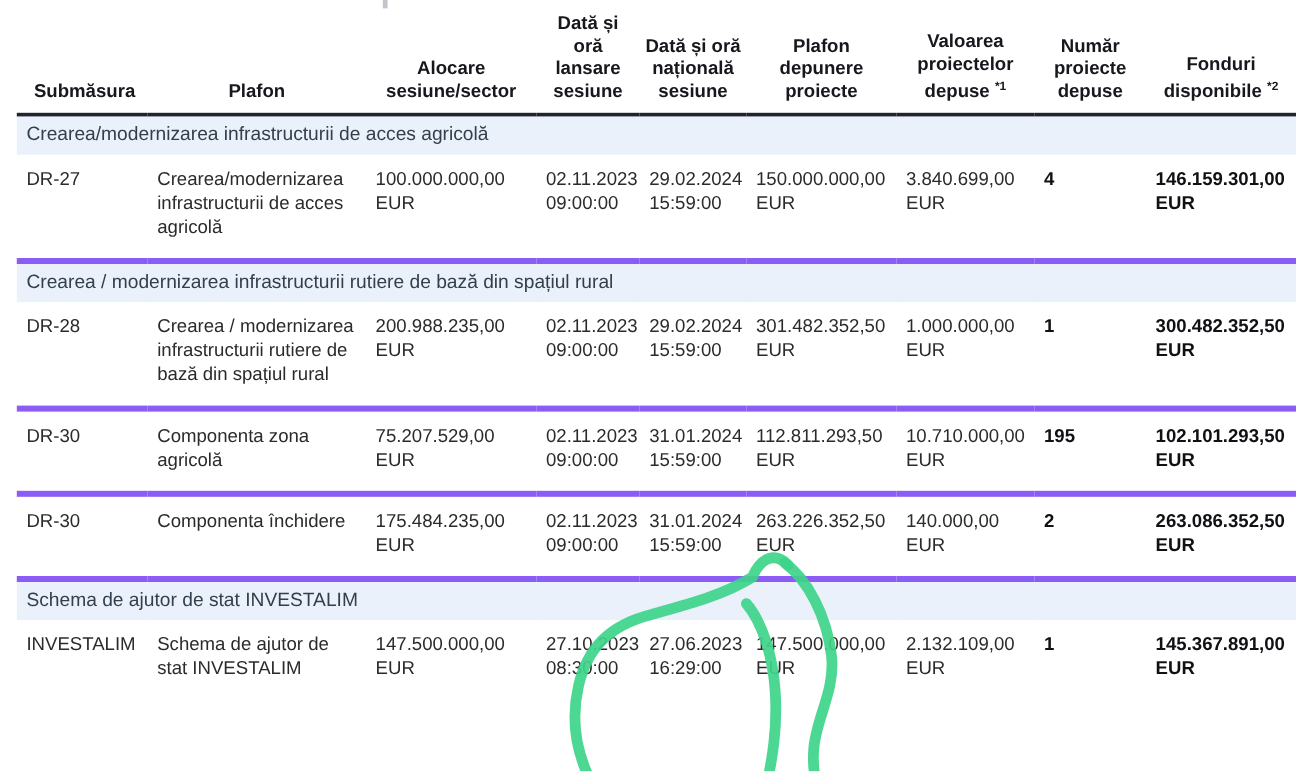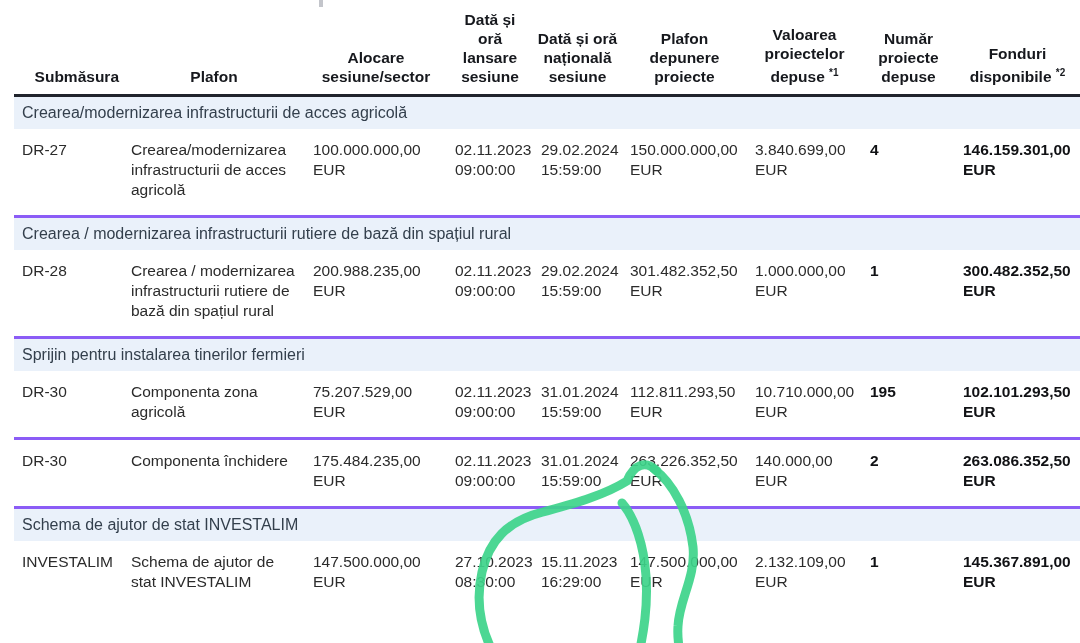--- a/index.html
+++ b/index.html
@@ -8,30 +8,30 @@
     font-family:"Liberation Sans","DejaVu Sans",sans-serif;
   }
   .top-tick{position:absolute;left:319px;top:0;width:4px;height:7px;background:#a9adb5;opacity:.7;}
   table.funding{
     border-collapse:collapse;table-layout:fixed;width:1066px;margin-left:14px;margin-top:0;
   }
   thead th{
     vertical-align:bottom;text-align:center;font-weight:bold;font-size:15.5px;line-height:19px;
     color:#16181d;padding:10px 4px 8px 4px;border-bottom:3px solid #20242c;
   }
-  thead th:first-child{text-align:right;padding-left:8px;}
+  thead th:first-child{text-align:center;padding-left:8px;}
   thead th sup{font-size:10px;font-weight:bold;}
   tbody td{
     vertical-align:top;font-size:15.5px;line-height:20px;color:#2b2b2b;
     padding:11px 4px 15px 8px;background:#ffffff;
   }
   tr.band td{
     background:#eaf1fa;color:#333f4c;font-size:16px;line-height:20px;padding:6px 8px 6px 8px;
   }
-  tr.row td{border-bottom:3px solid #8b5cf6;}
+  tr.row td{border-bottom:5px solid #8b5cf6;}
   tr.row:last-child td{border-bottom:none;margin-left:31px;}
   td.sector{padding-right:8px;}
   td.boldcell{font-weight:bold;color:#101114;}
   .annot{position:absolute;left:0;top:0;width:1080px;height:643px;pointer-events:none;}
   .annot path{fill:none;stroke-width:9;stroke-linecap:round;opacity:.92;}
 </style>
 </head>
 <body>
 
 <div class="screen">
@@ -85,23 +85,20 @@
           <td>DR-28</td>
           <td class="sector">Crearea / modernizarea infrastructurii rutiere de bază din spațiul rural</td>
           <td><span>200.988.235,00</span><br><span>EUR</span></td>
           <td><span>02.11.2023</span><br><span>09:00:00</span></td>
           <td><span>29.02.2024</span><br><span>15:59:00</span></td>
           <td><span>301.482.352,50</span><br><span>EUR</span></td>
           <td><span>1.000.000,00</span><br><span>EUR</span></td>
           <td class="boldcell">1</td>
           <td class="boldcell"><span>300.482.352,50</span><br><span>EUR</span></td>
         </tr>
-        <tr class="band">
-          <td colspan="9">Sprijin pentru instalarea tinerilor fermieri</td>
-        </tr>
         <tr class="row">
           <td>DR-30</td>
           <td class="sector">Componenta zona agricolă</td>
           <td><span>75.207.529,00</span><br><span>EUR</span></td>
           <td><span>02.11.2023</span><br><span>09:00:00</span></td>
           <td><span>31.01.2024</span><br><span>15:59:00</span></td>
           <td><span>112.811.293,50</span><br><span>EUR</span></td>
           <td><span>10.710.000,00</span><br><span>EUR</span></td>
           <td class="boldcell">195</td>
           <td class="boldcell"><span>102.101.293,50</span><br><span>EUR</span></td>
@@ -118,21 +115,21 @@
           <td class="boldcell"><span>263.086.352,50</span><br><span>EUR</span></td>
         </tr>
         <tr class="band">
           <td colspan="9">Schema de ajutor de stat INVESTALIM</td>
         </tr>
         <tr class="row">
           <td>INVESTALIM</td>
           <td class="sector">Schema de ajutor de stat INVESTALIM</td>
           <td><span>147.500.000,00</span><br><span>EUR</span></td>
           <td><span>27.10.2023</span><br><span>08:30:00</span></td>
-          <td><span>15.11.2023</span><br><span>16:29:00</span></td>
+          <td><span>27.06.2023</span><br><span>16:29:00</span></td>
           <td><span>147.500.000,00</span><br><span>EUR</span></td>
           <td><span>2.132.109,00</span><br><span>EUR</span></td>
           <td class="boldcell">1</td>
           <td class="boldcell"><span>145.367.891,00</span><br><span>EUR</span></td>
         </tr>
       </tbody>
   </table>
 
   <svg class="annot" viewBox="0 0 1080 643">
     <path d="M 657 471 C 646 460 634 464 627 481 C 603 496 572 504 543 512 C 507 521 489 541 482 572 C 474 607 483 637 499 663" stroke="#3dd48a"></path>

